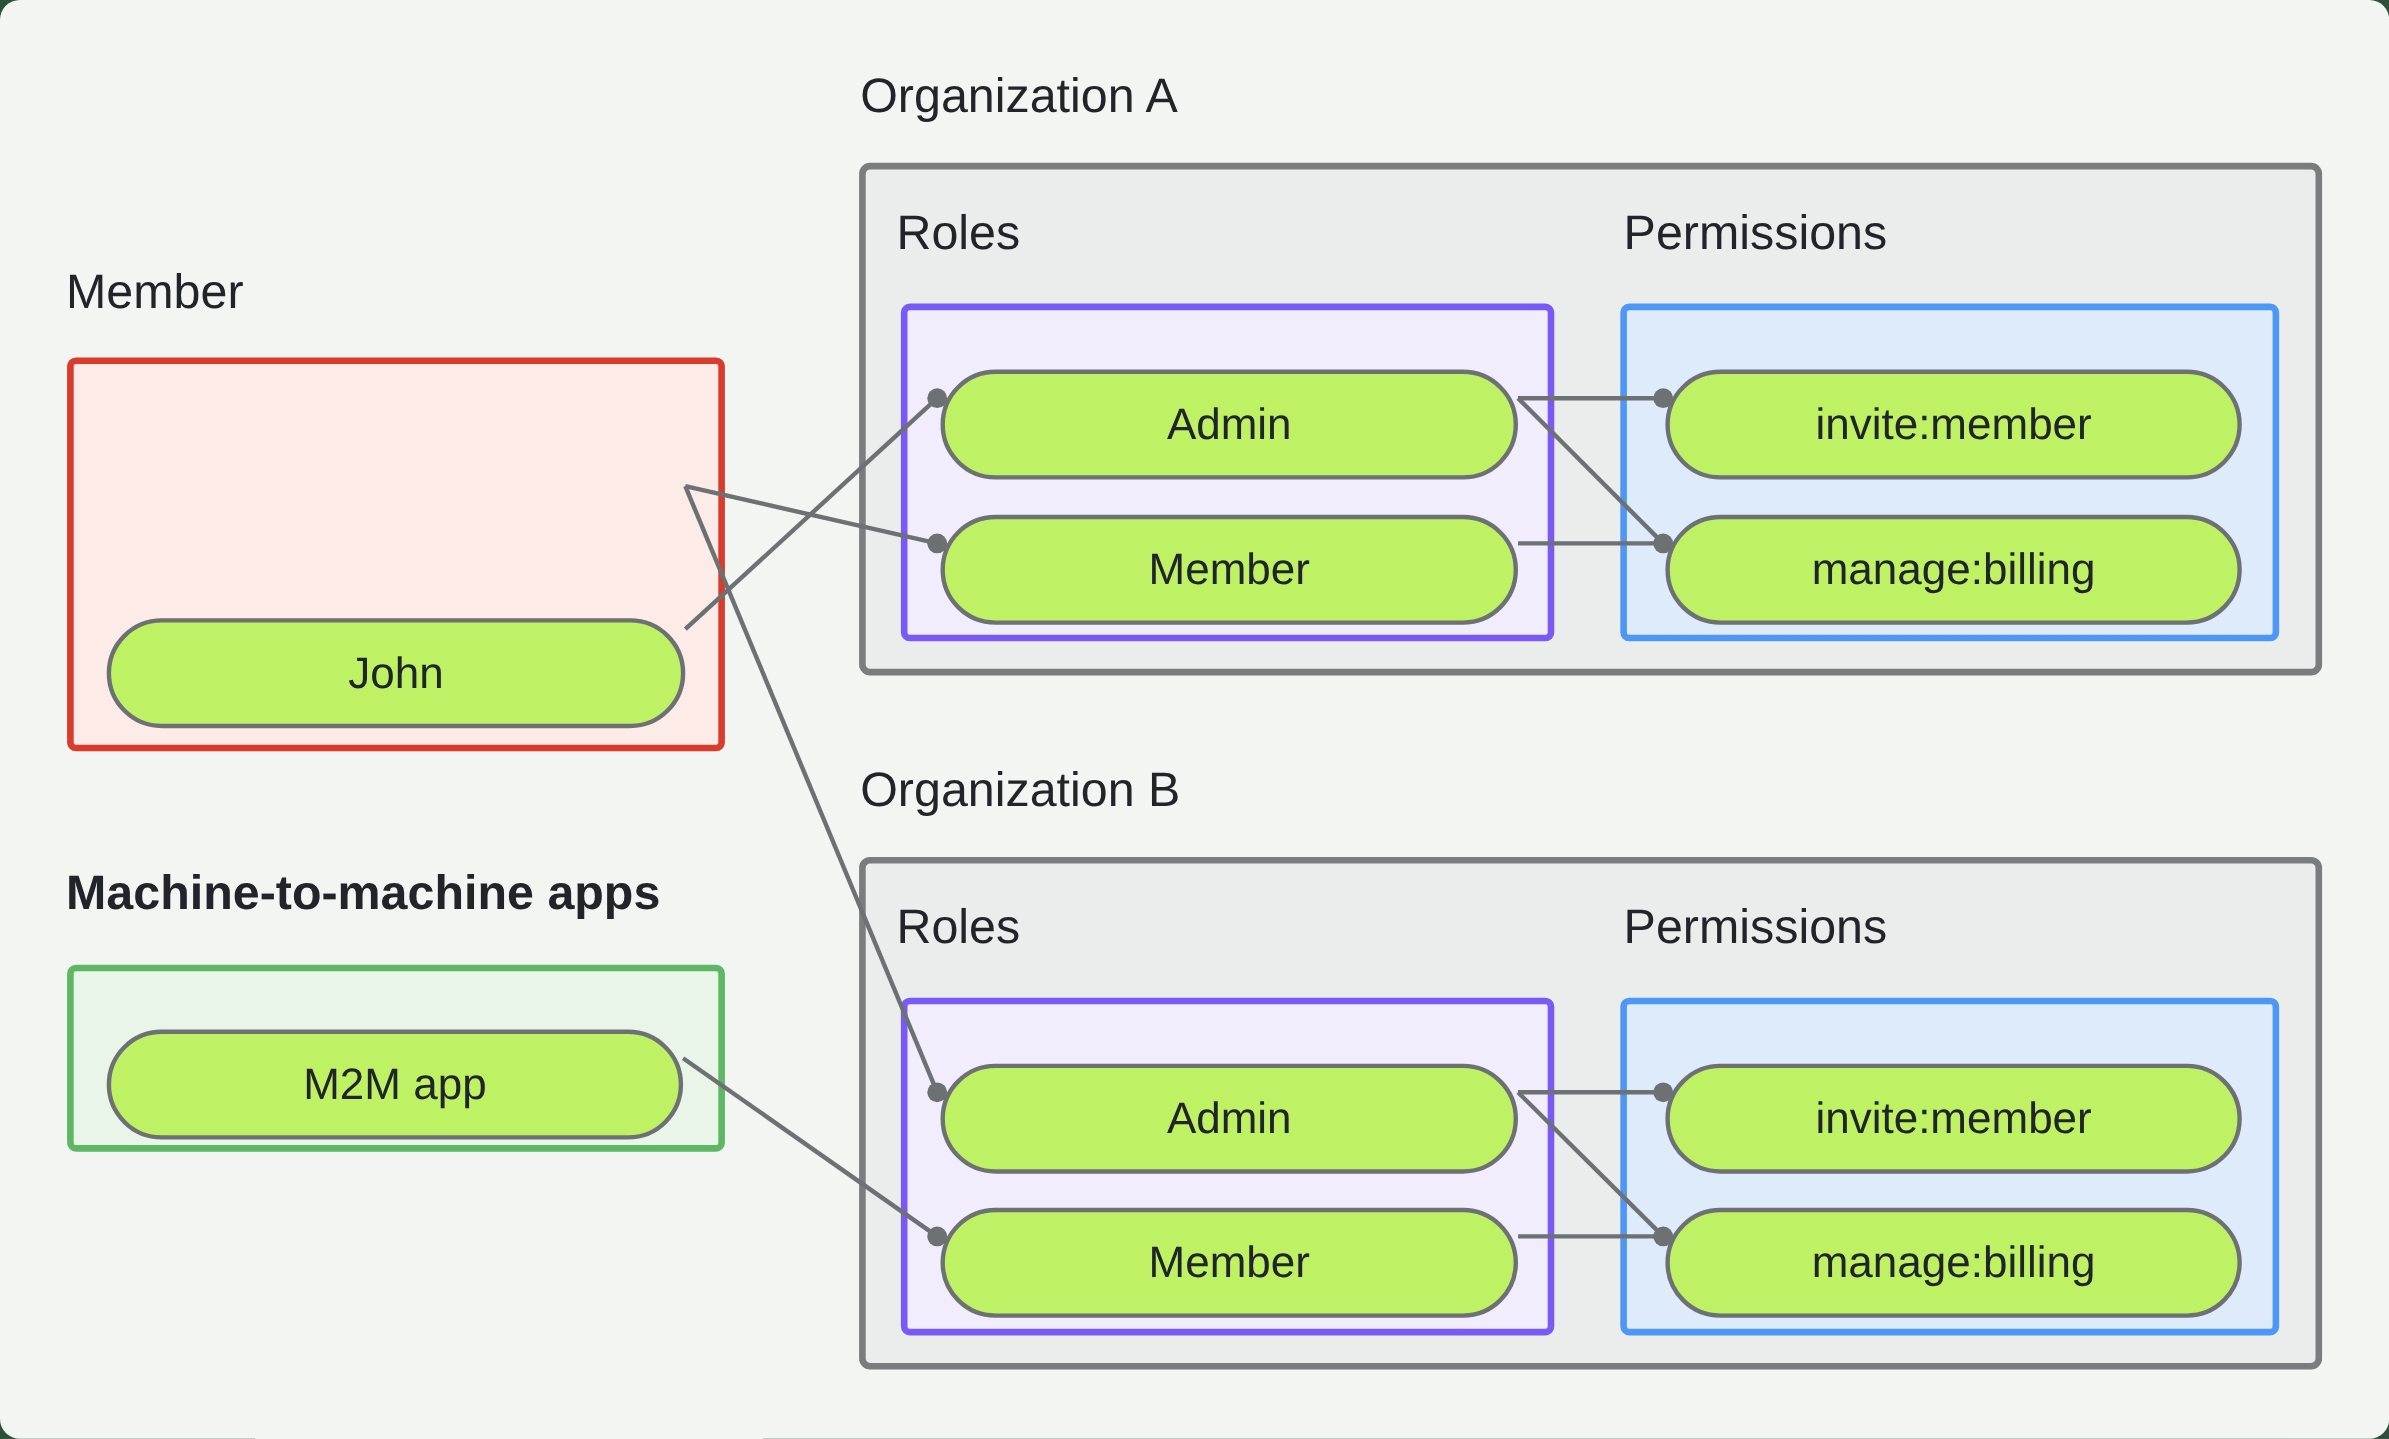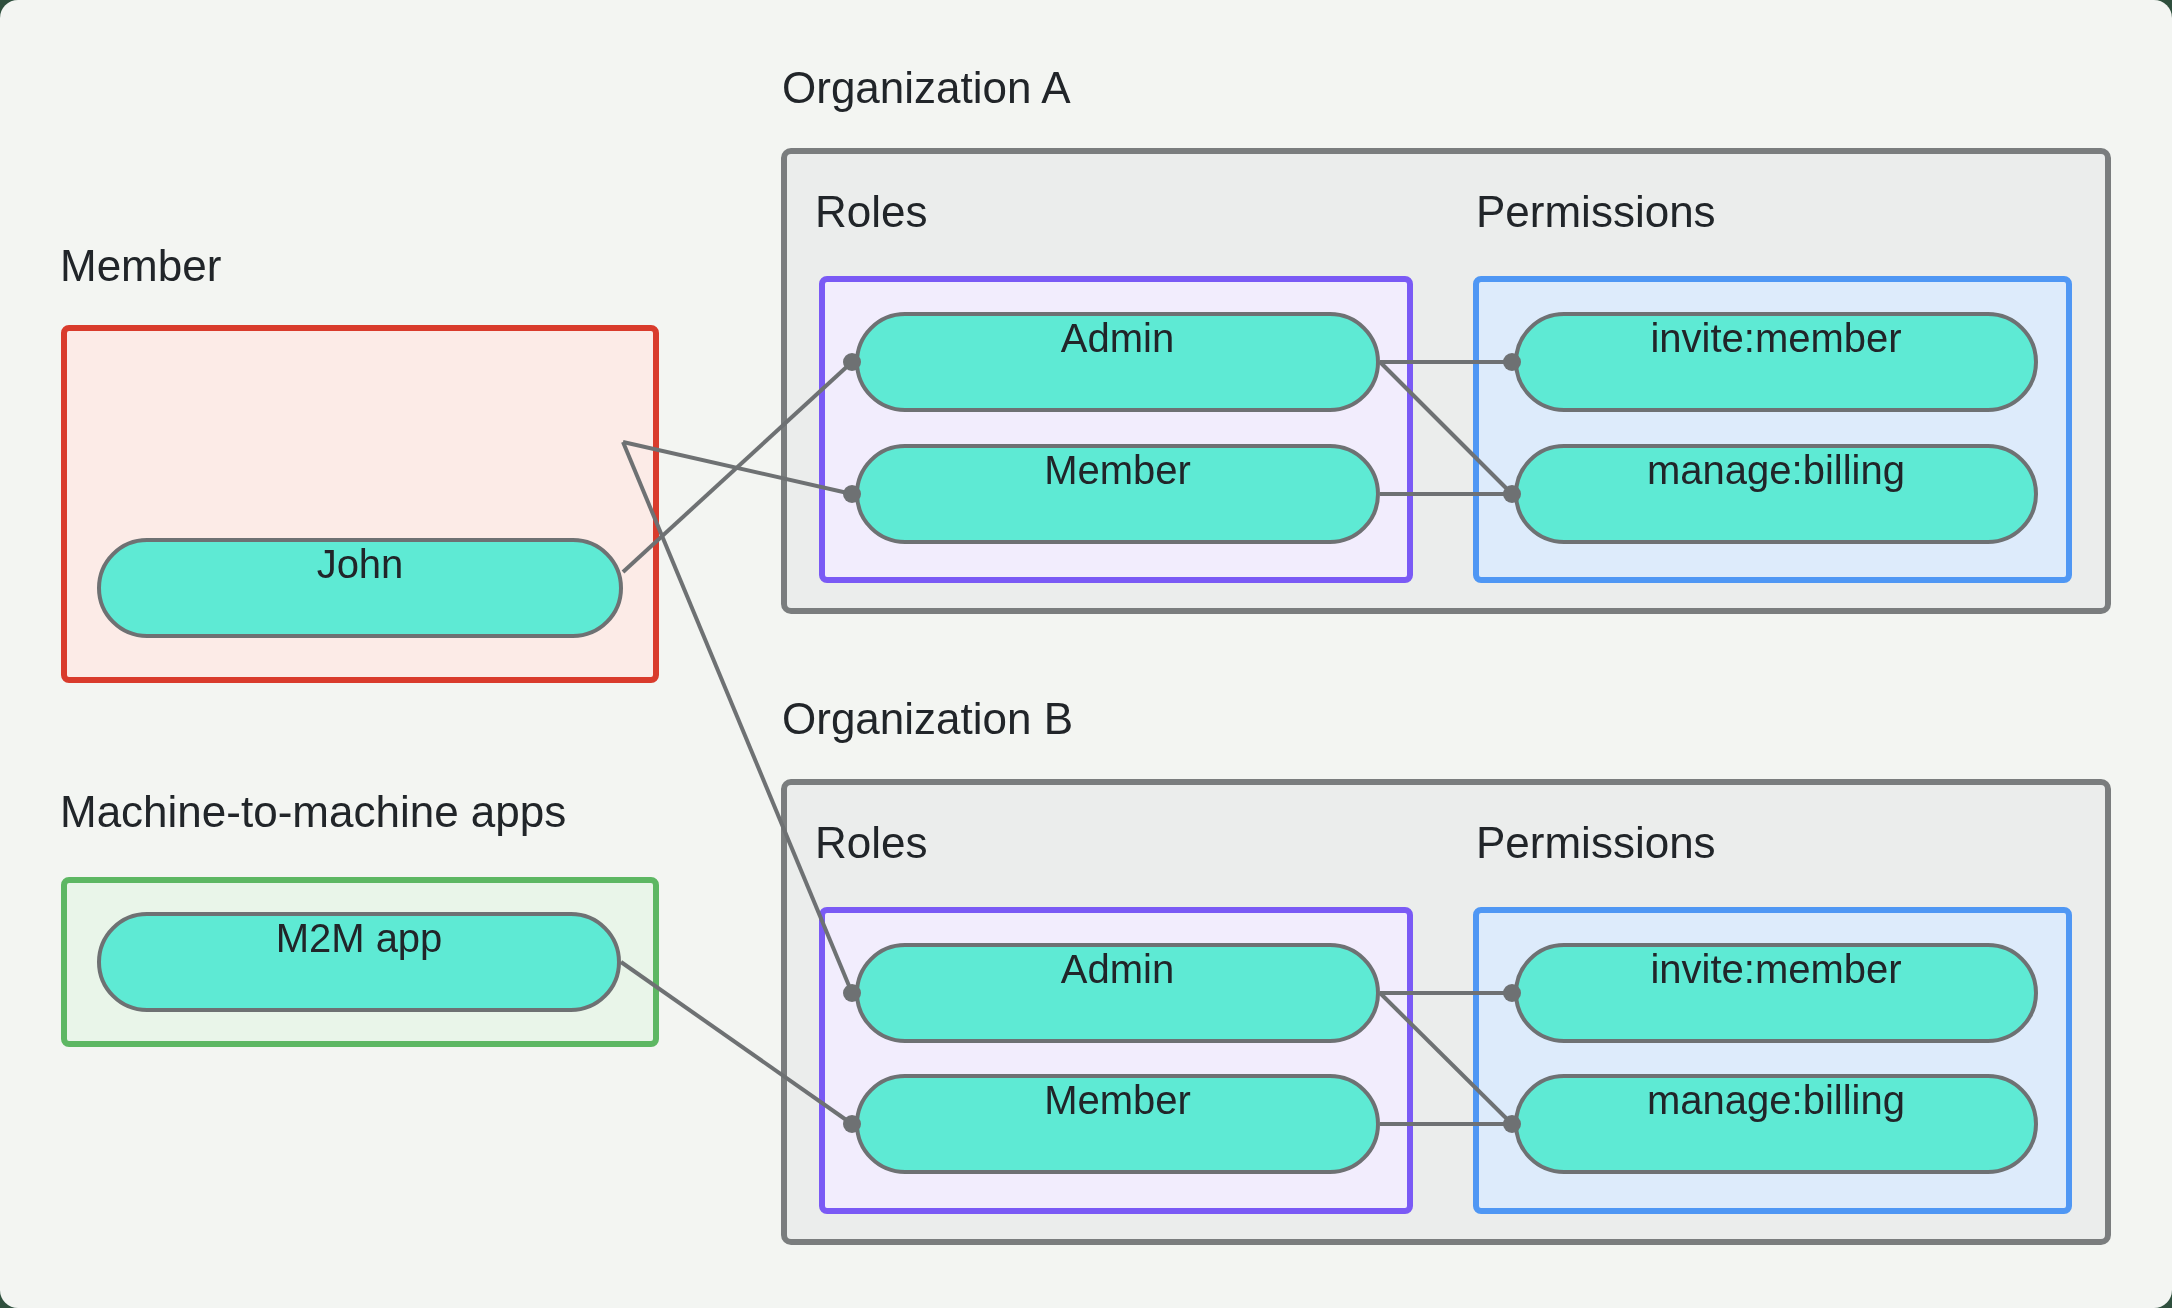--- a/index.html
+++ b/index.html
@@ -28,26 +28,27 @@
   .org-box     { left: 781px; width: 1330px; height: 466px; background: #ebedec; border: 6px solid #7a7d7e; border-radius: 10px; }
   .org-a-box   { top: 148px; }
   .org-b-box   { top: 779px; }
   .roles-box   { left: 819px;  width: 594px; height: 307px; background: #f2edfd; border: 6px solid #7a5af5; border-radius: 8px; position: absolute; }
   .perms-box   { left: 1473px; width: 599px; height: 307px; background: #ddebfb; border: 6px solid #4f97f4; border-radius: 8px; position: absolute; }
   .roles-a, .perms-a { top: 276px; }
   .roles-b, .perms-b { top: 907px; }
   .pill {
     position: absolute;
     height: 100px;
-    background: #5eead4;
+    background: #bef264;
     border: 4px solid #6e7173;
     border-radius: 999px;
-    display: flex; align-items: flex-start; justify-content: center;
+    display: flex; align-items: center; justify-content: center;
     font-size: 40px; color: #212529;
     white-space: nowrap;
+    margin-top: 24px;
   }
   .pill-left  { left: 97px;  width: 526px; }
   .pill-role  { left: 855px; width: 525px; }
   .pill-perm  { left: 1514px; width: 524px; }
   .edges {
     position: absolute; left: 0; top: 0;
     width: 2172px; height: 1308px;
     pointer-events: none;
     z-index: 10;
   }
@@ -58,21 +59,21 @@
 <body>
 
 <div class="card">
 
   <div class="section-title" style="left:60px; top:242px;">Member</div>
   <div class="group-box users-box"></div>
   <div class="pill pill-left" style="top:538px;">
     <span>John</span>
   </div>
 
-  <div class="section-title" style="left:60px; top:788px;">Machine-to-machine apps</div>
+  <div class="section-title" style="left:60px; top:788px;font-weight:bold;">Machine-to-machine apps</div>
   <div class="group-box m2m-box"></div>
   <div class="pill pill-left" style="top:912px; left:97px; width:524px;">
     <span>M2M app</span>
   </div>
 
   <div class="section-title" style="left:782px; top:64px;">Organization A</div>
   <div class="group-box org-box org-a-box"></div>
   <div class="section-title" style="left:815px; top:188px;">Roles</div>
   <div class="roles-box roles-a"></div>
   <div class="pill pill-role" style="top:312px;">

